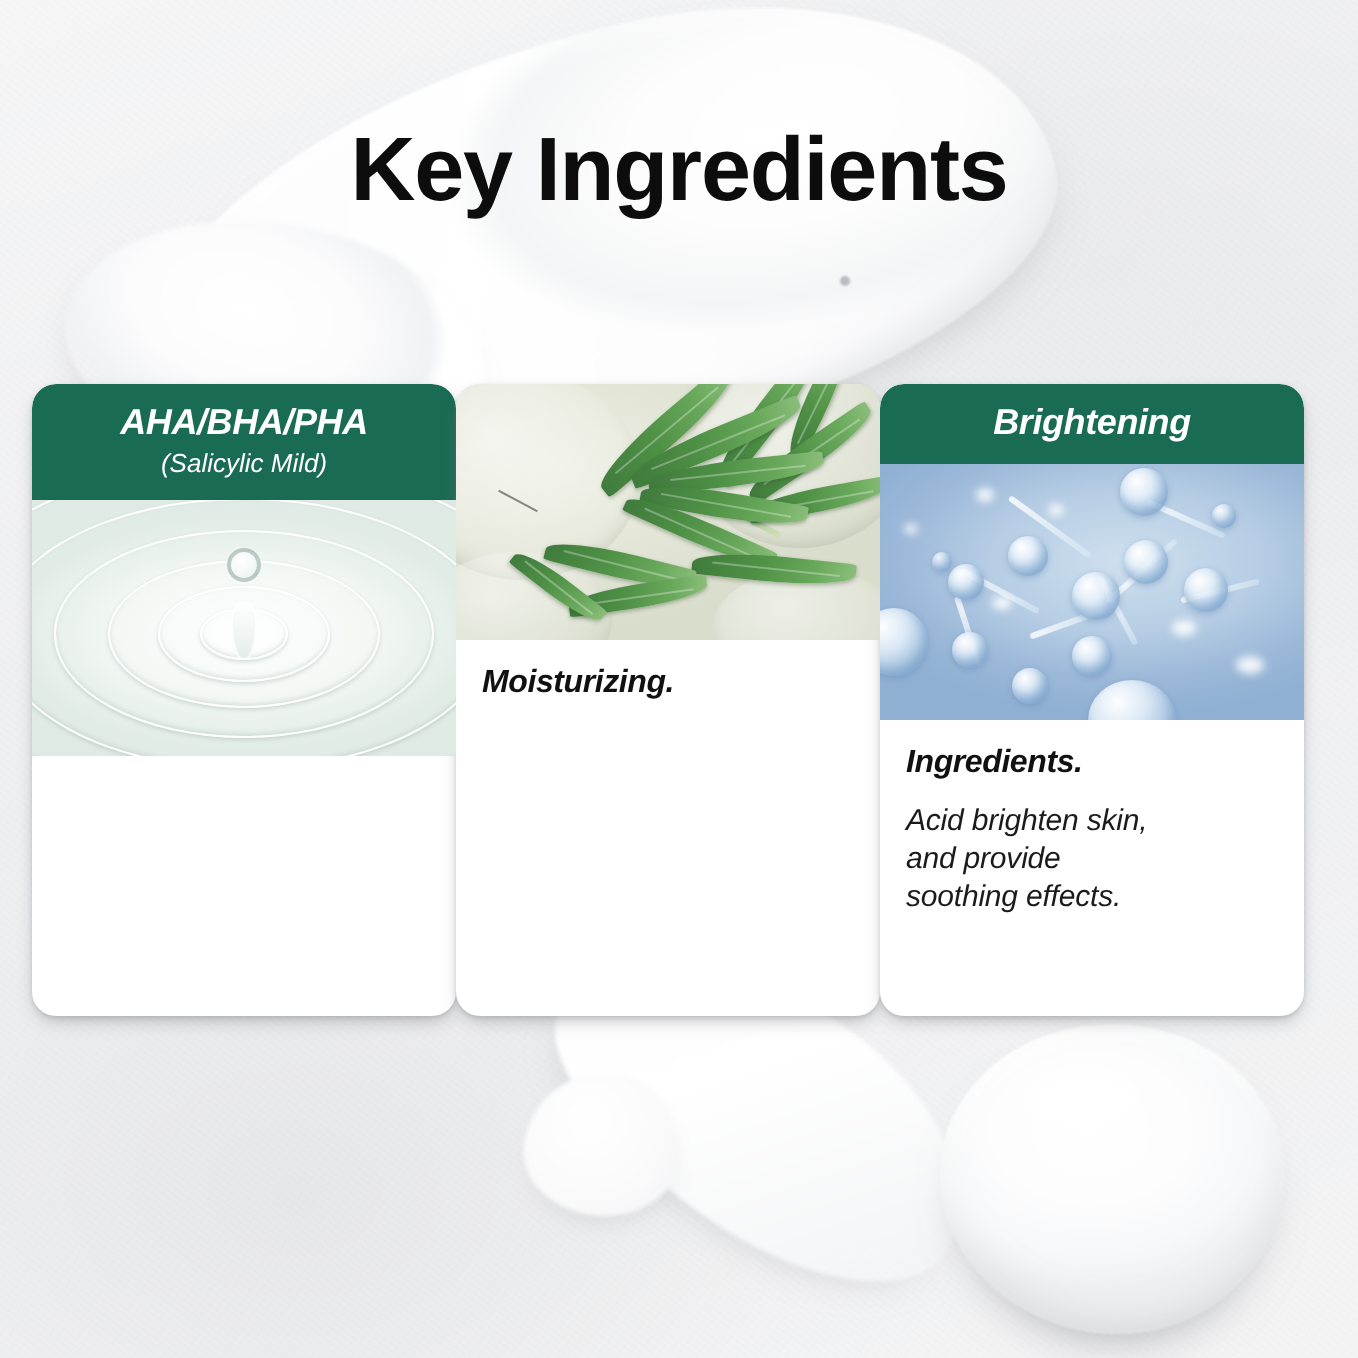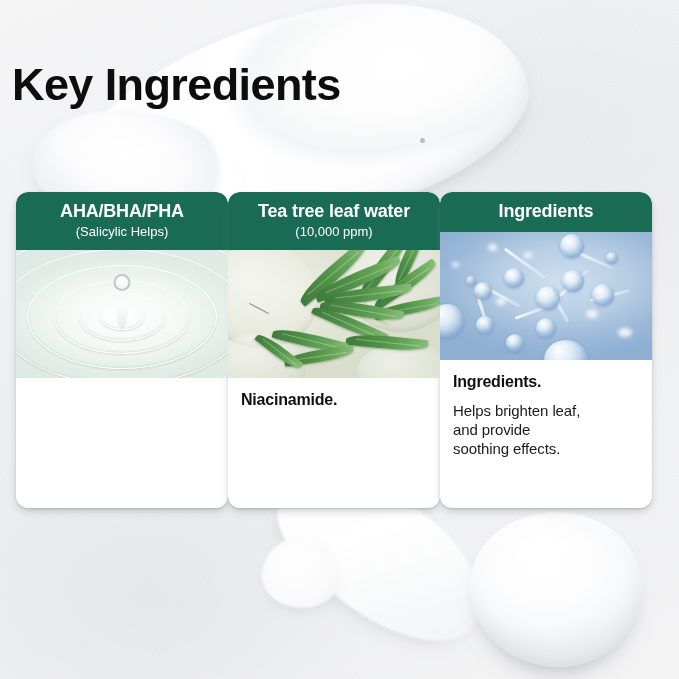--- a/index.html
+++ b/index.html
@@ -121,39 +121,40 @@
     left: 512px; top: 535px;
     width: 58px; height: 30px;
     border-radius: 50%;
     background: rgba(255,255,255,0.9);
     filter: blur(5px);
   }
 
   
   .title {
     position: absolute;
-    left: 12px; right: 0;
+    left: 0; right: 0;
     top: 58px;
-    text-align: left;
+    text-align: center;
     font-size: 45px;
     line-height: 54px;
     font-weight: 700;
     letter-spacing: -0.6px;
     color: #0d0d0d;
     z-index: 6;
   }
 
   
   .cards {
     position: absolute;
     left: 16px;
     top: 192px;
     width: 647px;
     display: flex;
     z-index: 5;
+    font-style: italic;
   }
 
   .card {
     width: 212px;
     background: #ffffff;
     border-radius: 12px;
     overflow: hidden;
     box-shadow:
       0 4px 9px -2px rgba(120,122,128,0.45),
       0 1px 2px rgba(120,122,128,0.25);
@@ -358,43 +359,39 @@
   <div class="cream-drop-hl"></div>
 </div>
 
 <h1 class="title">Key Ingredients</h1>
 
 <div class="cards">
 
   <div class="card c1">
     <div class="card-head">
       <div class="card-head-title">AHA/BHA/PHA</div>
-      <div class="card-head-sub">(Salicylic Helps)</div>
+      <div class="card-head-sub">(Salicylic Mild)</div>
     </div>
 
     <div class="card-photo">
       <div class="photo-water">
         <div class="ripple r6"></div>
         <div class="ripple r5"></div>
         <div class="ripple r4"></div>
         <div class="ripple r3"></div>
         <div class="ripple r2"></div>
         <div class="ripple r1"></div>
         <div class="drop-column"></div>
         <div class="drop-sphere"></div>
       </div>
     </div>
 
   </div>
 
   <div class="card c2">
-    <div class="card-head">
-      <div class="card-head-title">Tea tree leaf water</div>
-      <div class="card-head-sub">(10,000 ppm)</div>
-    </div>
 
     <div class="card-photo">
       <div class="photo-leaf">
         <div class="gel-blob gb1"></div>
         <div class="gel-blob gb2"></div>
         <div class="gel-blob gb3"></div>
         <div class="gel-blob gb4"></div>
         <div class="leaf-hair"></div>
         <div class="stem"></div>
         <div class="leaf lf13"></div>
@@ -407,27 +404,27 @@
         <div class="leaf lf4"></div>
         <div class="leaf lf5"></div>
         <div class="leaf lf11"></div>
         <div class="leaf lf9"></div>
         <div class="leaf lf10"></div>
         <div class="leaf lf12"></div>
       </div>
     </div>
 
     <div class="card-body">
-      <div class="card-h">Niacinamide.</div>
+      <div class="card-h">Moisturizing.</div>
     </div>
   </div>
 
   <div class="card c3">
     <div class="card-head">
-      <div class="card-head-title">Ingredients</div>
+      <div class="card-head-title">Brightening</div>
     </div>
 
     <div class="card-photo">
       <div class="photo-mol">
 
         <div class="mol-bond" style="left:38px;  top:62px;  width:44px; transform:rotate(28deg);"></div>
         <div class="mol-bond" style="left:74px;  top:78px;  width:40px; transform:rotate(-20deg);"></div>
         <div class="mol-bond" style="left:108px; top:52px;  width:46px; transform:rotate(-42deg);"></div>
         <div class="mol-bond" style="left:132px; top:26px;  width:42px; transform:rotate(24deg);"></div>
         <div class="mol-bond" style="left:60px;  top:30px;  width:50px; transform:rotate(36deg);"></div>
@@ -453,19 +450,19 @@
         <div class="mol-spark" style="left:146px; top:78px;  width:12px; height:8px;"></div>
         <div class="mol-spark" style="left:84px;  top:20px;  width:8px;  height:6px;"></div>
         <div class="mol-spark" style="left:178px; top:96px;  width:14px; height:9px;"></div>
         <div class="mol-spark" style="left:12px;  top:30px;  width:7px;  height:5px;"></div>
         <div class="mol-spark" style="left:56px;  top:66px;  width:10px; height:7px;"></div>
       </div>
     </div>
 
     <div class="card-body">
       <div class="card-h">Ingredients.</div>
-      <div class="card-p">Helps brighten leaf,
+      <div class="card-p">Acid brighten skin,
 and provide
 soothing effects.</div>
     </div>
   </div>
 
 </div>
 
 </body></html>

